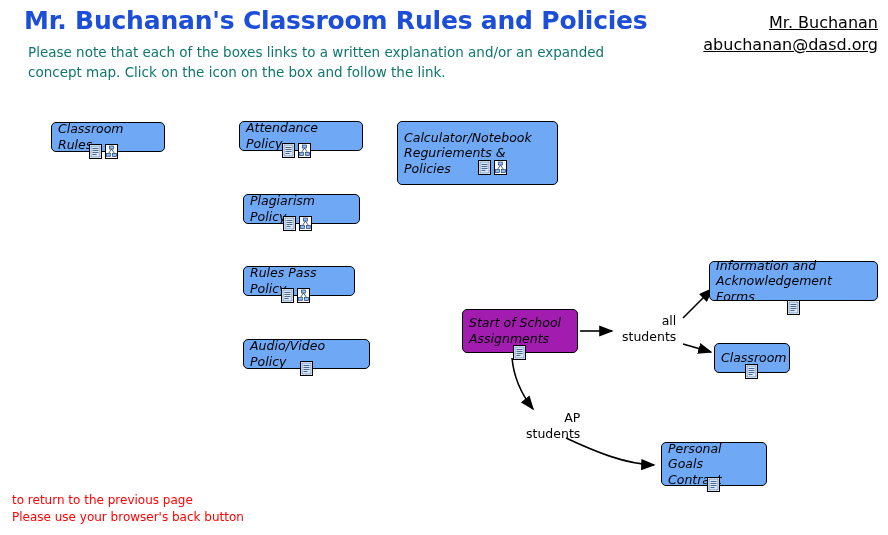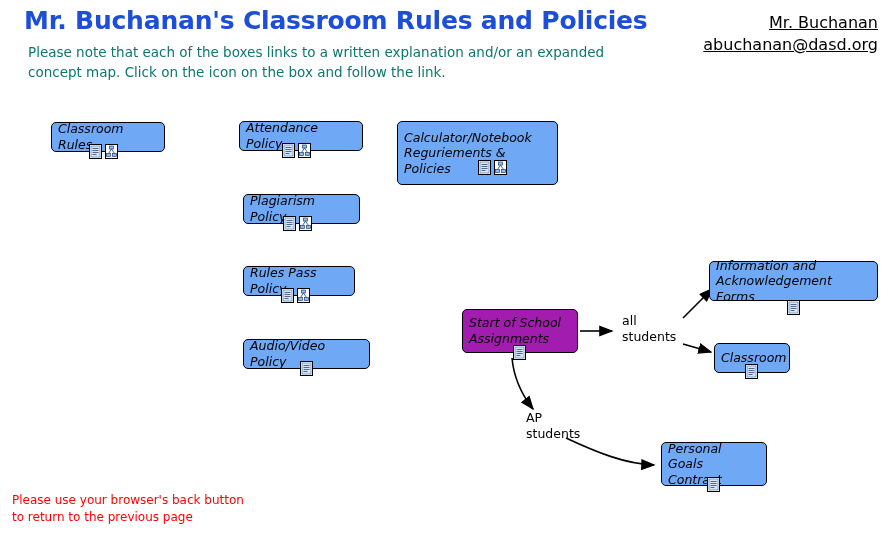--- a/index.html
+++ b/index.html
@@ -88,21 +88,21 @@
   .icon-doc, .icon-map {
     width: 13px;
     height: 15px;
     display: block;
   }
   .edge-label {
     position: absolute;
     font-size: 12.5px;
     color: #000000;
     line-height: 1.25;
-    text-align: left;
+    text-align: right;
     white-space: nowrap;
   }
   svg.arrows {
     position: absolute;
     left: 0; top: 0;
     width: 888px;
     height: 535px;
     pointer-events: none;
   }
 </style>
@@ -352,17 +352,17 @@
     <div>all</div>
     <div>students</div>
   </div>
 
   <div class="edge-label" style="left:526px; top:410px;">
     <div>AP</div>
     <div>students</div>
   </div>
 
   <div class="footer">
+    <div>to return to the previous page</div>
     <div>Please use your browser's back button</div>
-    <div>to return to the previous page</div>
   </div>
 
 </div>
 
 </body></html>

